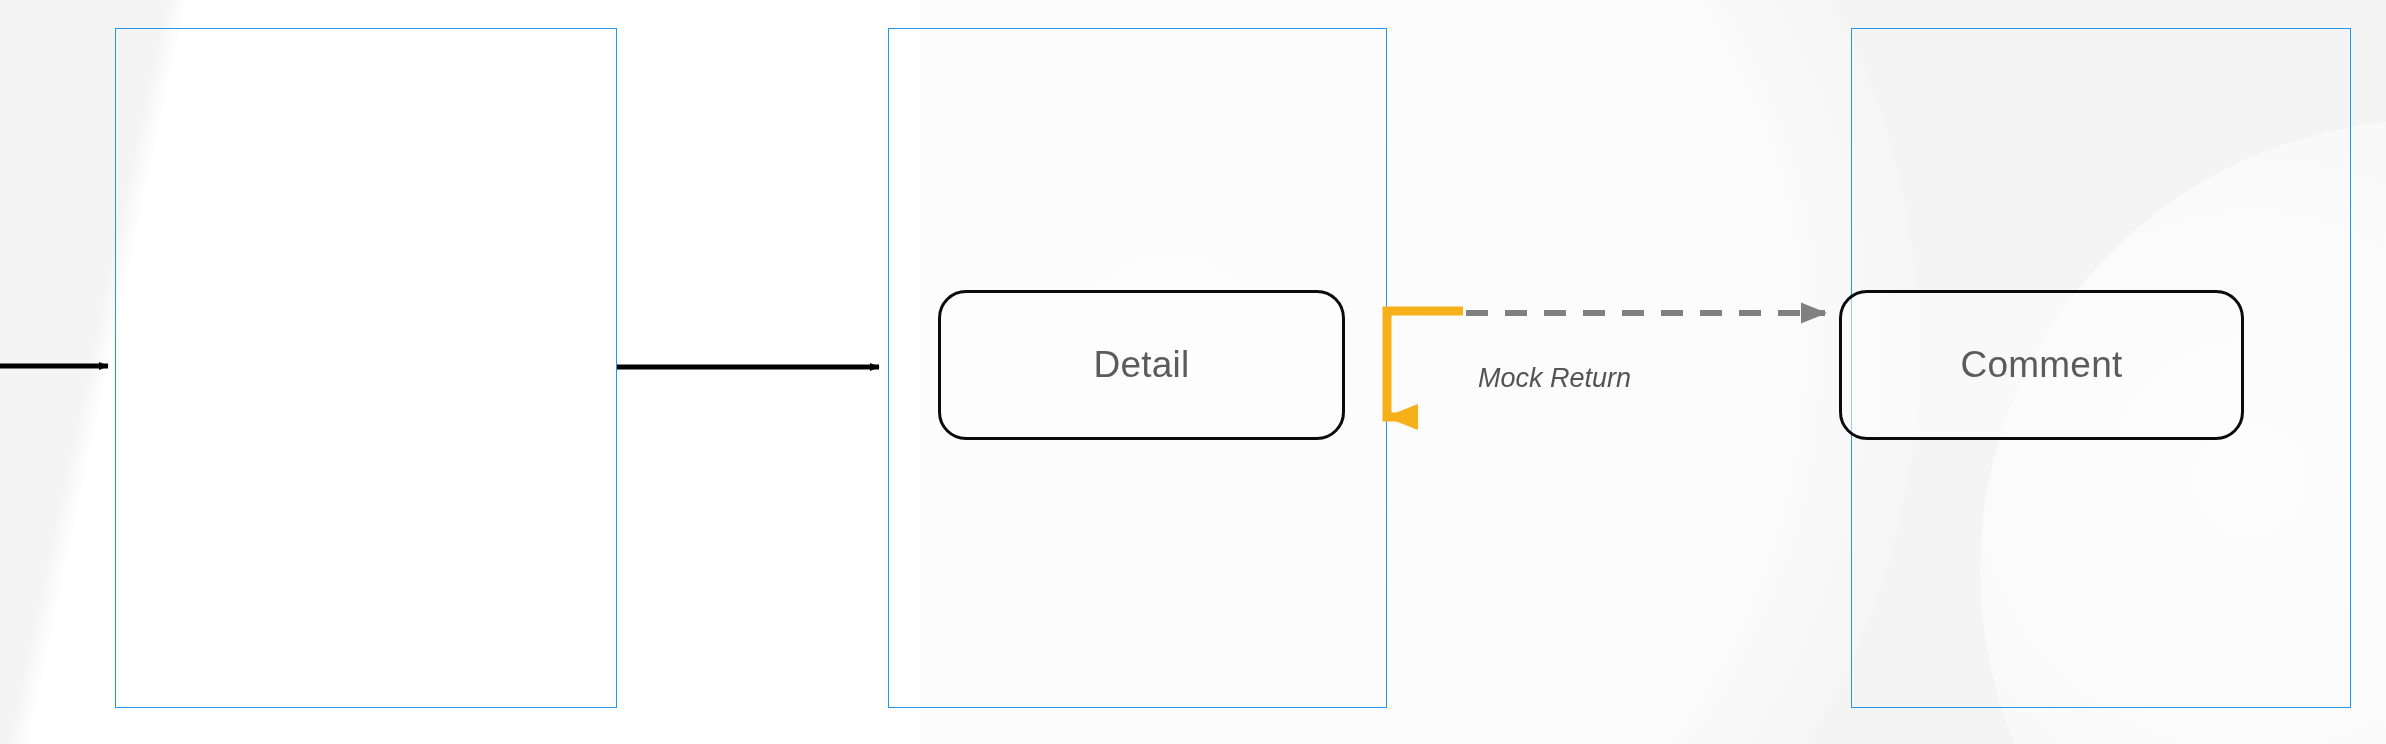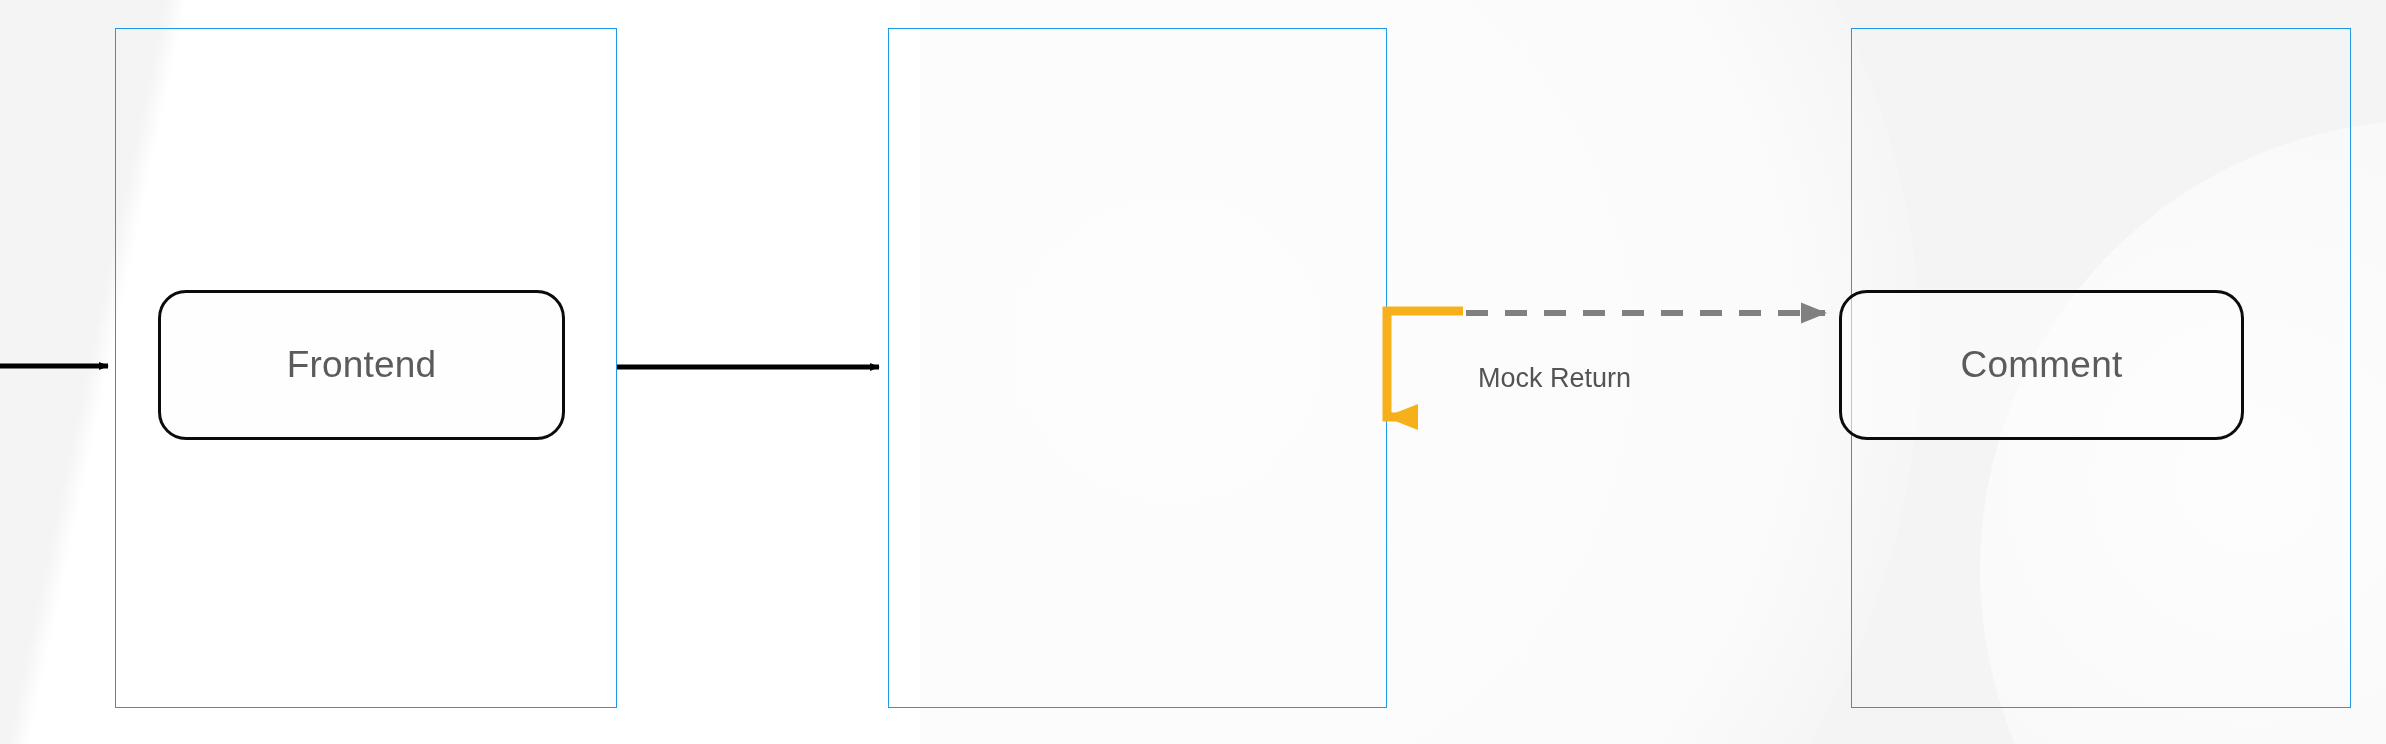--- a/index.html
+++ b/index.html
@@ -104,20 +104,21 @@
     height: 744px;
     overflow: visible;
   }
 
   .edge-label {
     position: absolute;
     font-family: "Liberation Sans", sans-serif;
     font-size: 27px;
     color: #545454;
     white-space: nowrap;
+    font-style: italic;
   }
 </style>
 </head>
 <body>
 
 <div id="canvas">
 
   <div class="bg-layer">
     <div class="swirl-d"></div>
     <div class="swirl-a"></div>
@@ -146,24 +147,24 @@
     <line x1="-4" y1="366" x2="108" y2="366" stroke="#000000" stroke-width="5" marker-end="url(#arrow-black)"></line>
 
     <line x1="617" y1="367" x2="879" y2="367" stroke="#000000" stroke-width="5" marker-end="url(#arrow-black)"></line>
 
     <path d="M1463,311 L1387,311 L1387,417 L1418,417" fill="none" stroke="#f5b01a" stroke-width="9" stroke-linecap="butt" stroke-linejoin="miter"></path>
     <path d="M1418,404 L1385,417 L1418,430 z" fill="#f5b01a"></path>
 
     <line x1="1466" y1="313" x2="1825" y2="313" stroke="#808080" stroke-width="6" stroke-dasharray="22,17" marker-end="url(#arrow-gray)"></line>
   </svg>
 
-  <div class="node" style="left:158px; top:290px; width:407px; height:150px;">
-    <span class="node-label">Frontend</span>
+
+  <div class="node" style="left:938px; top:290px; width:407px; height:150px;">
+    <span class="node-label">Detail</span>
   </div>
-
 
   <div class="node" style="left:1839px; top:290px; width:405px; height:150px;">
     <span class="node-label">Comment</span>
   </div>
 
   <div class="edge-label" style="left:1478px; top:363px;">Mock Return</div>
 
 </div>
 
 </body></html>

